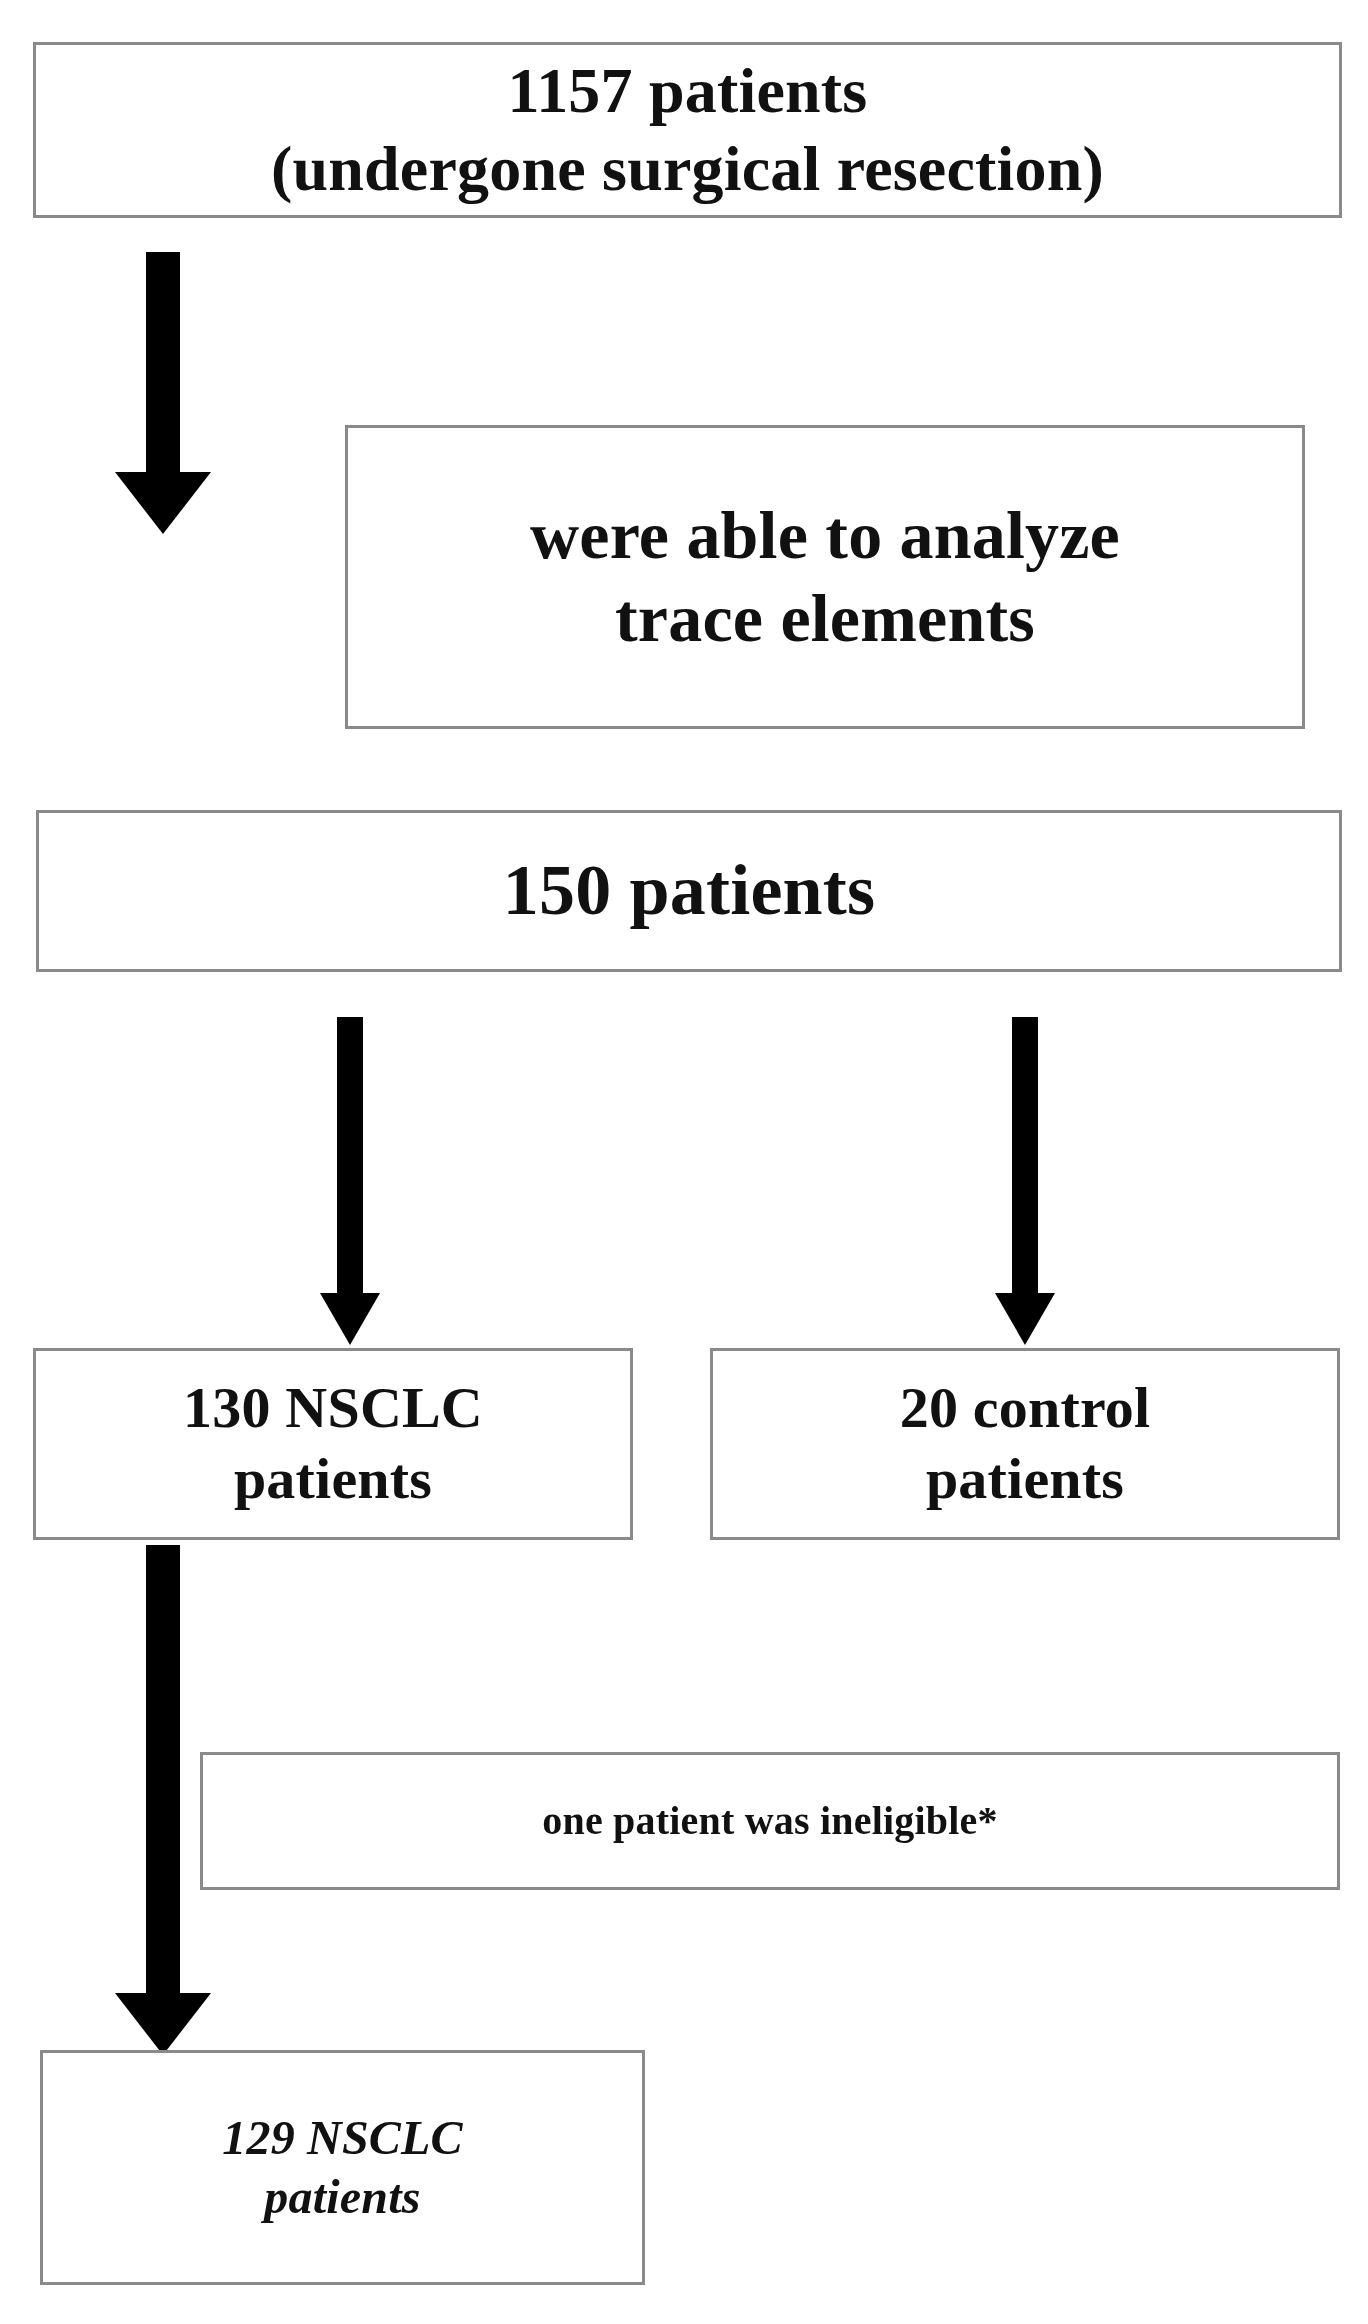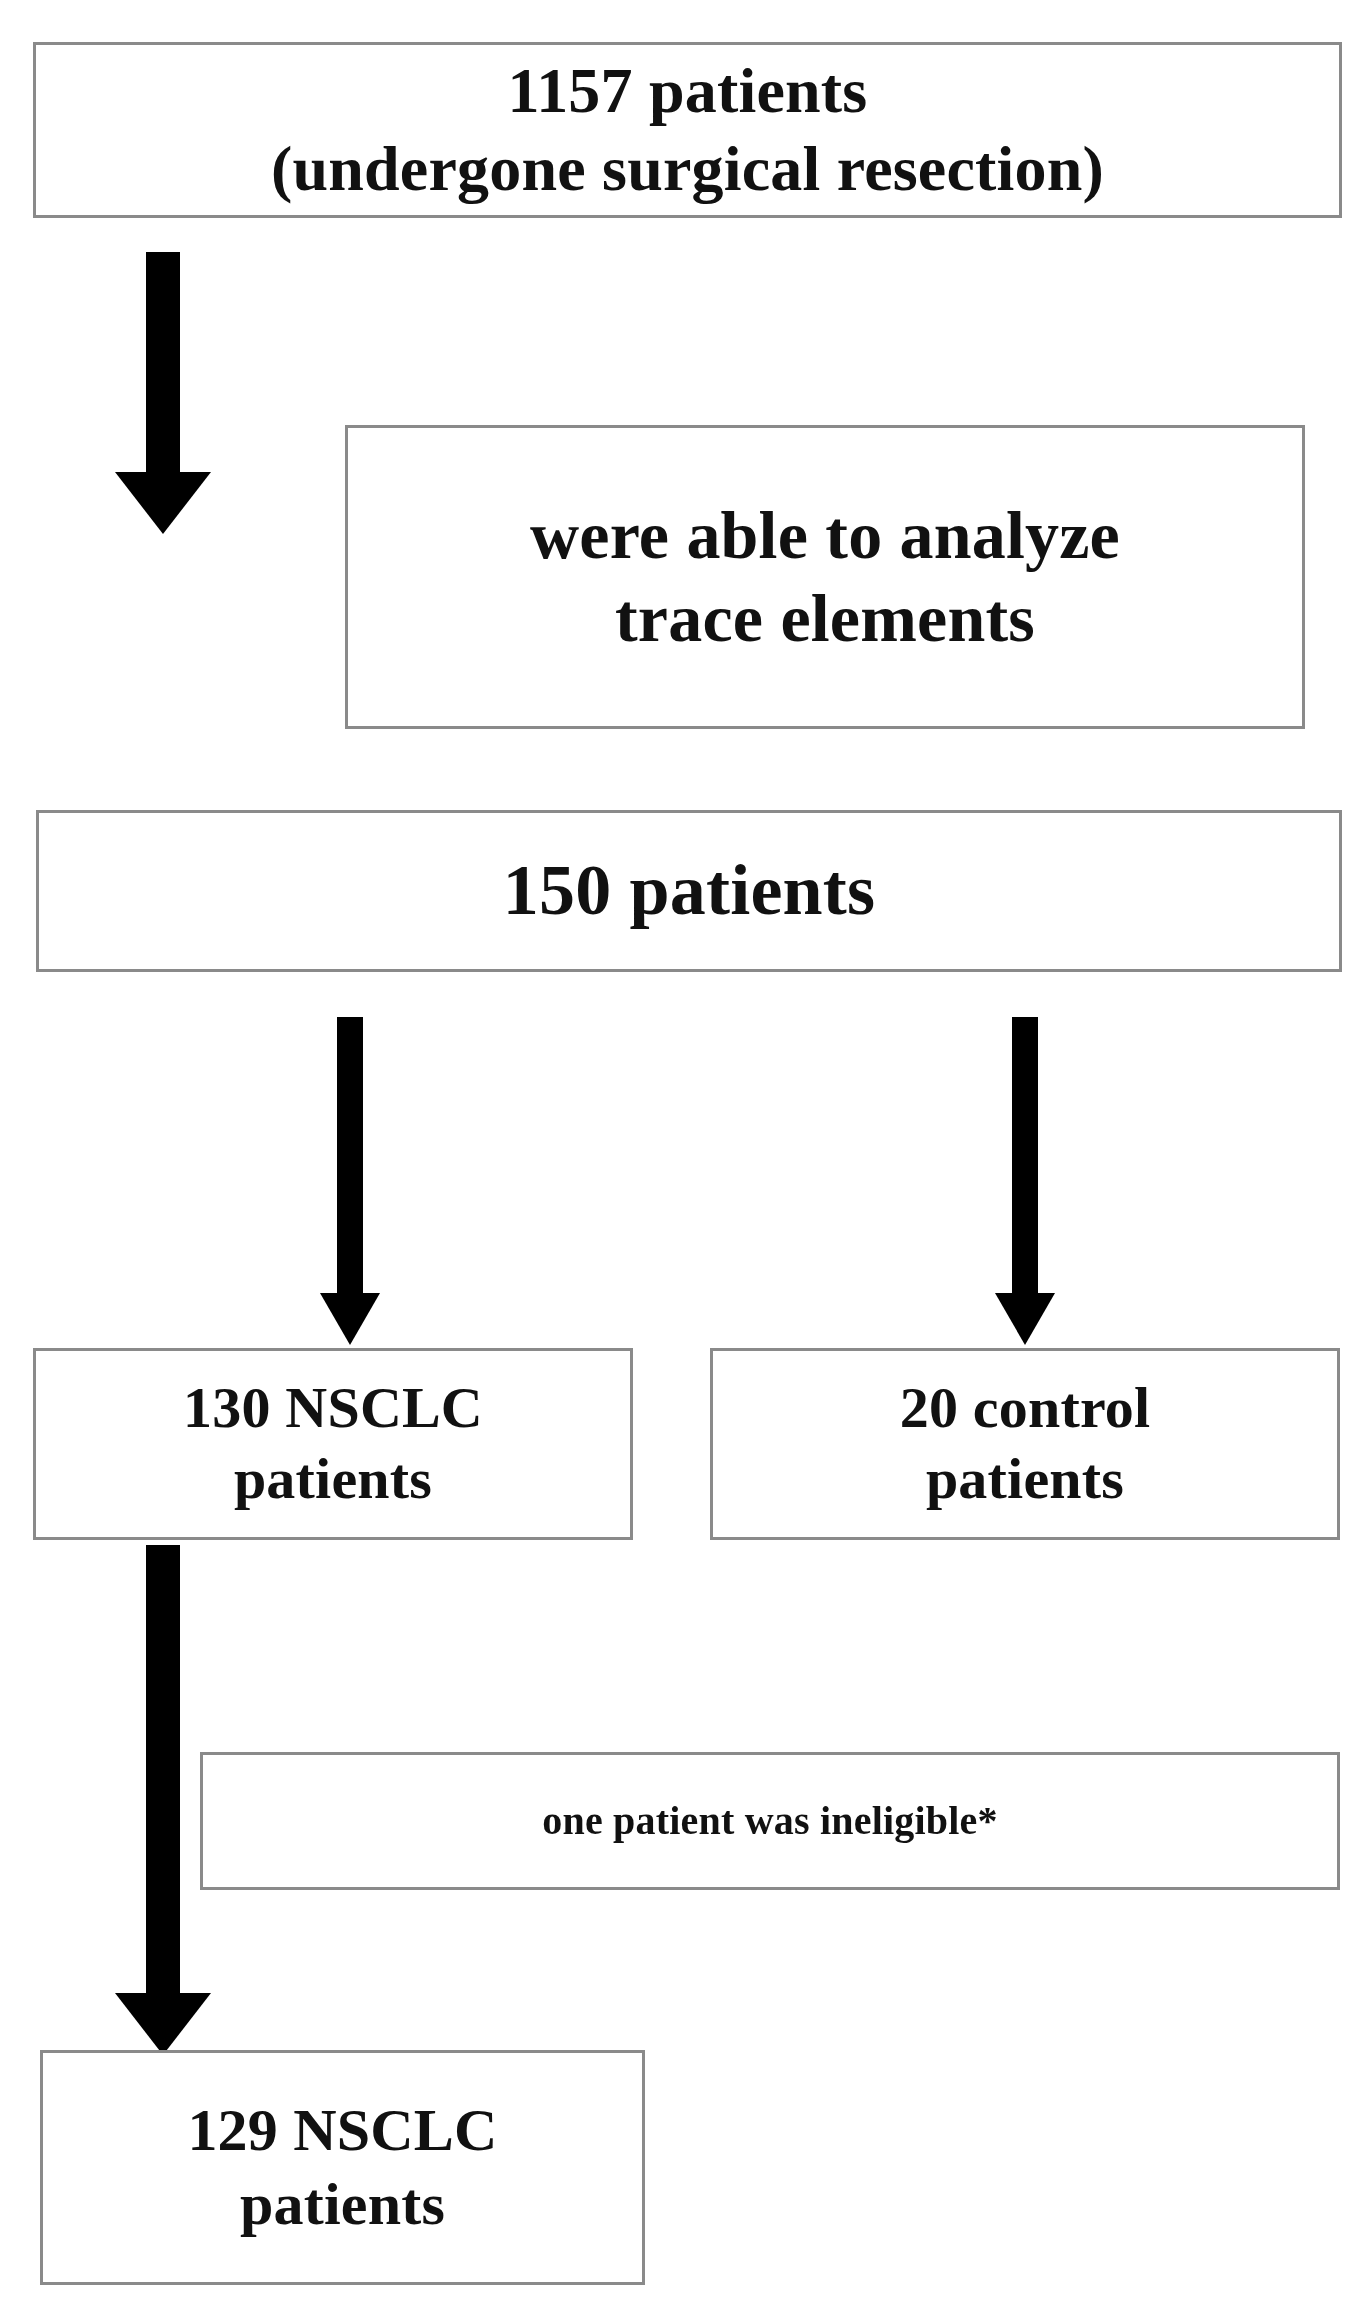--- a/index.html
+++ b/index.html
@@ -41,21 +41,21 @@
     white-space: pre-line;
   }
 
   
   #node-top      { left: 33px;  top: 42px;   width: 1309px; height: 176px; font-size: 64px; }
   #node-analyze  { left: 345px; top: 425px;  width: 960px;  height: 304px; font-size: 68px; }
   #node-150      { left: 36px;  top: 810px;  width: 1306px; height: 162px; font-size: 72px; }
   #node-nsclc130 { left: 33px;  top: 1348px; width: 600px;  height: 192px; font-size: 58px; }
   #node-control  { left: 710px; top: 1348px; width: 630px;  height: 192px; font-size: 58px; }
   #node-inelig   { left: 200px; top: 1752px; width: 1140px; height: 138px; font-size: 40px; }
-  #node-nsclc129 { left: 40px;  top: 2050px; width: 605px;  height: 235px; font-size: 60px; }
+  #node-nsclc129 { left: 40px;  top: 2050px; width: 605px;  height: 235px; font-size: 48px; font-style: italic; }
 
   
   .arrow {
     position: absolute;
   }
   .arrow .shaft {
     position: absolute;
     background: #000000;
     left: 50%;
     transform: translateX(-50%);

